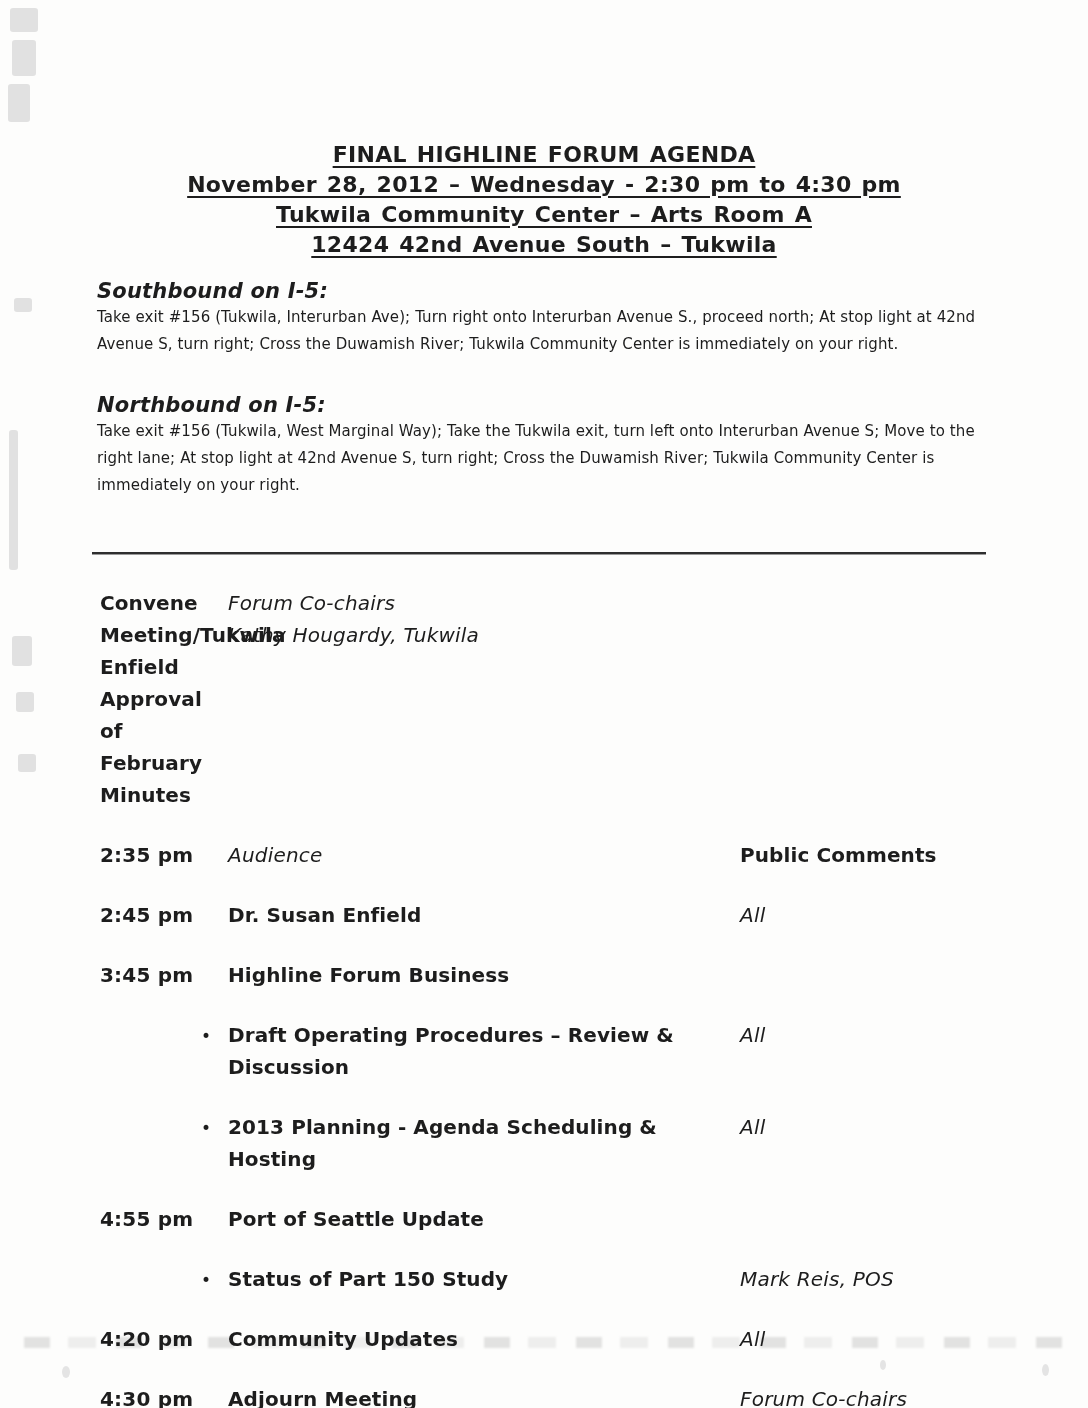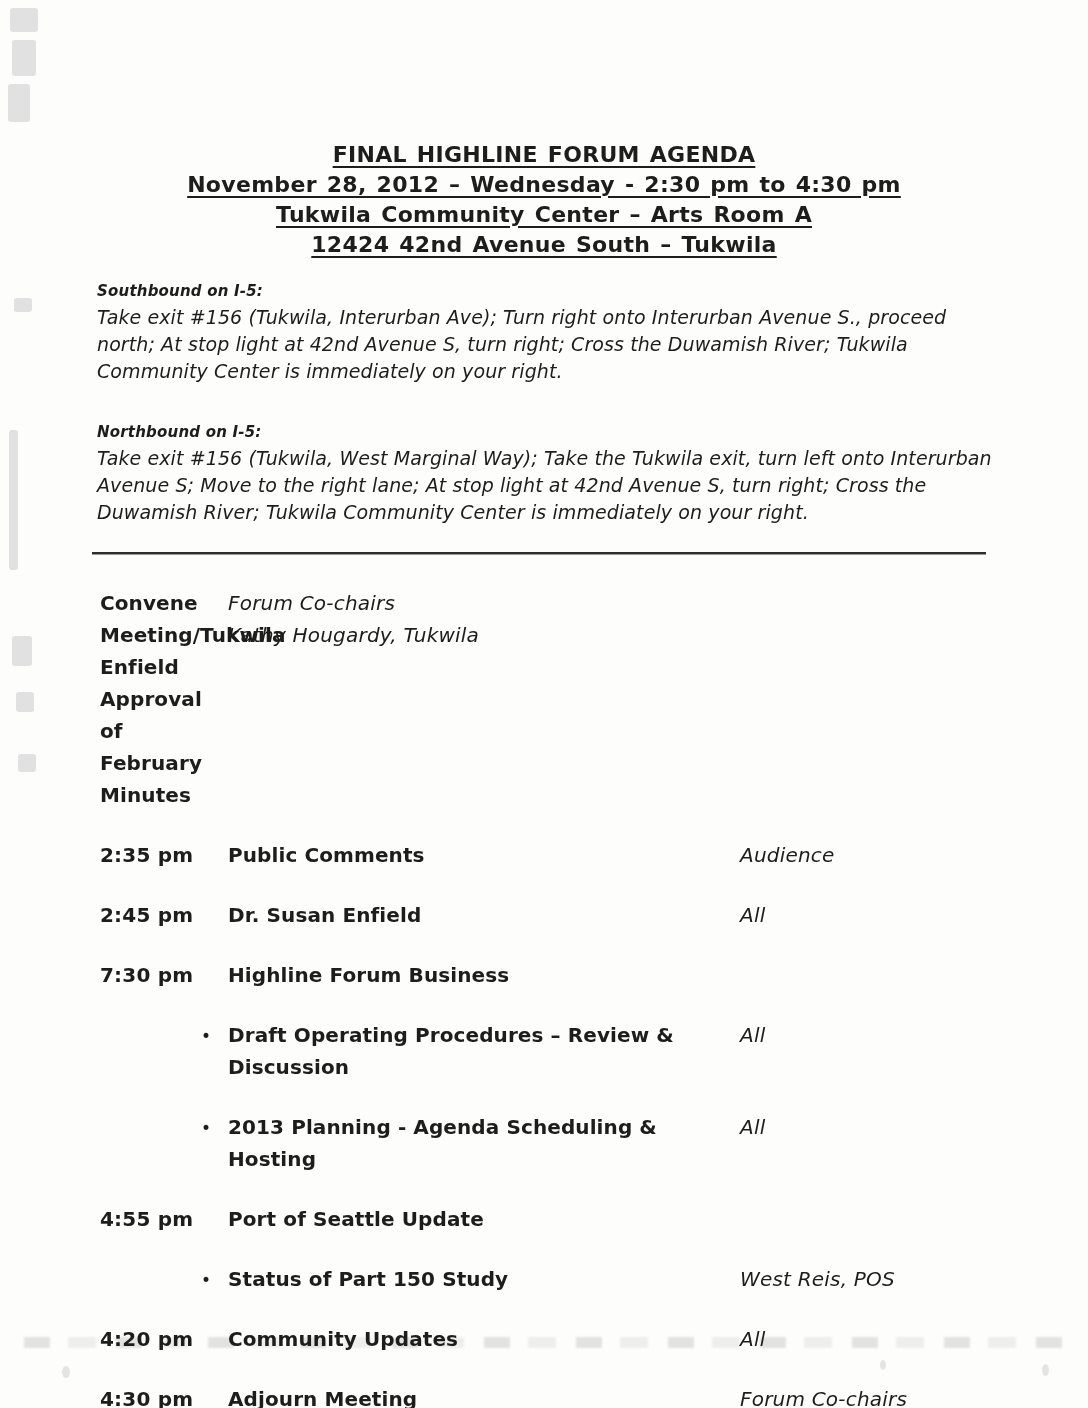--- a/index.html
+++ b/index.html
@@ -24,26 +24,26 @@
     text-decoration-thickness:2px;
     text-underline-offset:4px;
   }
 
   
   .directions {
     position:absolute; left:97px; top:278px; width:905px;
   }
   .dir-heading {
     margin:0;
-    font-size:15px; font-weight:bold; font-style:italic;
+    font-size:21px; font-weight:bold; font-style:italic;
     line-height:26px; letter-spacing:0.2px;
   }
   .dir-body {
     margin:0 0 34px 0;
-    font-size:19px; font-style:italic;
+    font-size:15px; 
     line-height:27px; letter-spacing:0.1px;
   }
 
   
   .rule {
     position:absolute; left:92px; top:552px;
     width:894px; height:3px; border:0;
     background:linear-gradient(180deg,#2e2e2e 0 2px, #9a9a9a 2px 3px);
   }
 
@@ -130,38 +130,38 @@
           <div class="tline">Convene Meeting/Tukwila Enfield</div>
           <div class="tline">Approval of February Minutes</div>
         </div>
         <div class="col presenter">
           <div class="pline">Forum Co-chairs</div>
           <div class="pline">Kathy Hougardy, Tukwila</div>
         </div>
       </div>
       <div class="row">
         <div class="col time">2:35 pm</div>
+        <div class="col presenter">
+          <div class="pline">Audience</div>
+        </div>
         <div class="col topic">
           <div class="tline">Public Comments</div>
         </div>
-        <div class="col presenter">
-          <div class="pline">Audience</div>
-        </div>
       </div>
       <div class="row">
         <div class="col time">2:45 pm</div>
         <div class="col topic">
           <div class="tline">Dr. Susan Enfield</div>
         </div>
         <div class="col presenter">
           <div class="pline">All</div>
         </div>
       </div>
       <div class="row">
-        <div class="col time">7:30 pm</div>
+        <div class="col time">3:45 pm</div>
         <div class="col topic">
           <div class="tline">Highline Forum Business</div>
         </div>
         <div class="col presenter"></div>
       </div>
       <div class="row">
         <div class="col time"></div>
         <div class="col topic">
           <span class="bullet">•</span>
           <div class="tline">Draft Operating Procedures – Review &amp;</div>
@@ -188,21 +188,21 @@
         </div>
         <div class="col presenter"></div>
       </div>
       <div class="row">
         <div class="col time"></div>
         <div class="col topic">
           <span class="bullet">•</span>
           <div class="tline">Status of Part 150 Study</div>
         </div>
         <div class="col presenter">
-          <div class="pline">West Reis, POS</div>
+          <div class="pline">Mark Reis, POS</div>
         </div>
       </div>
       <div class="row">
         <div class="col time">4:20 pm</div>
         <div class="col topic">
           <div class="tline">Community Updates</div>
         </div>
         <div class="col presenter">
           <div class="pline">All</div>
         </div>

